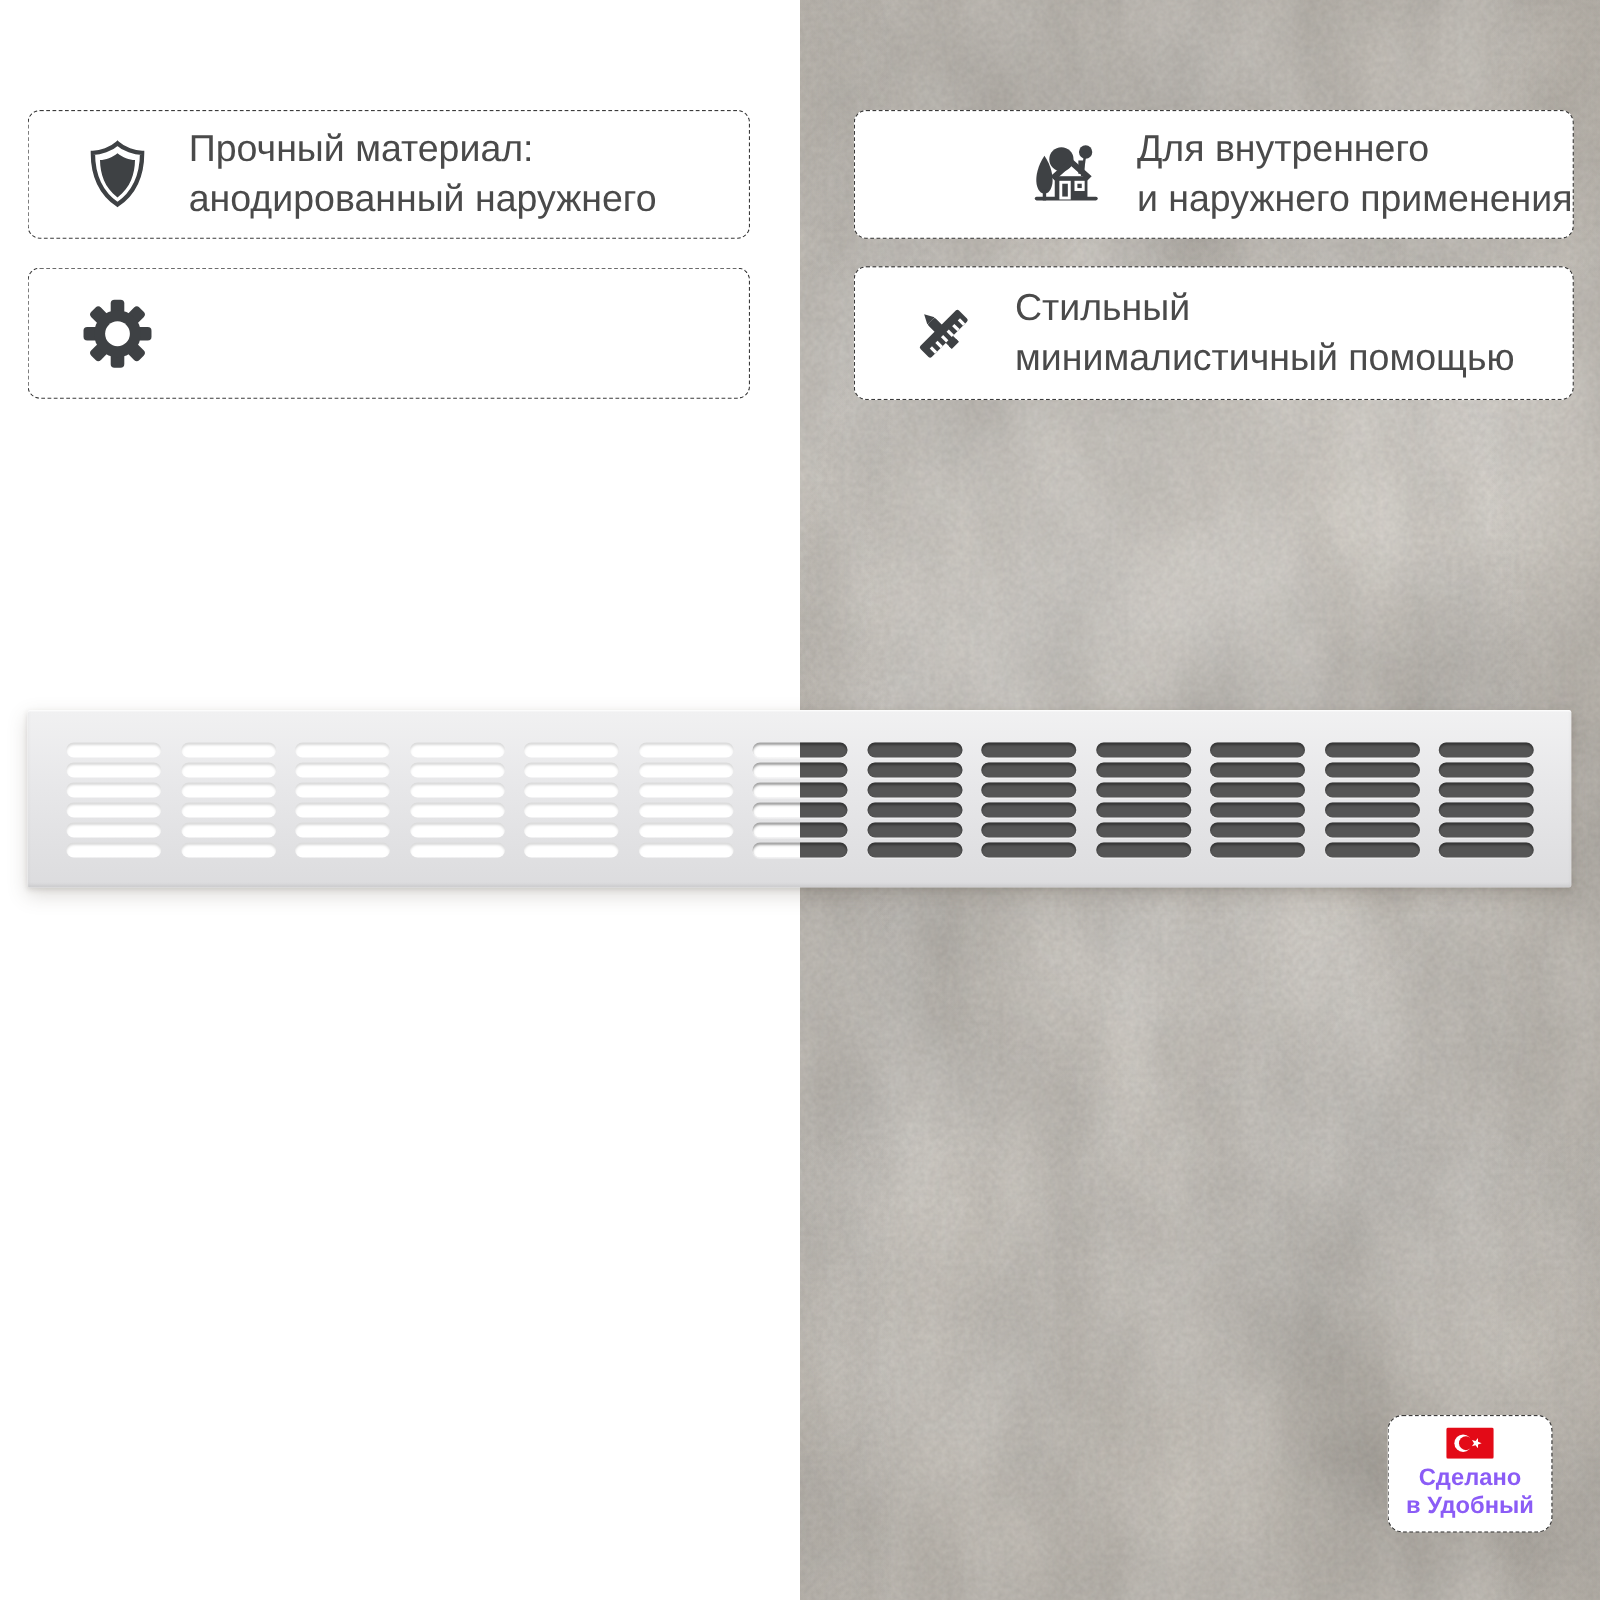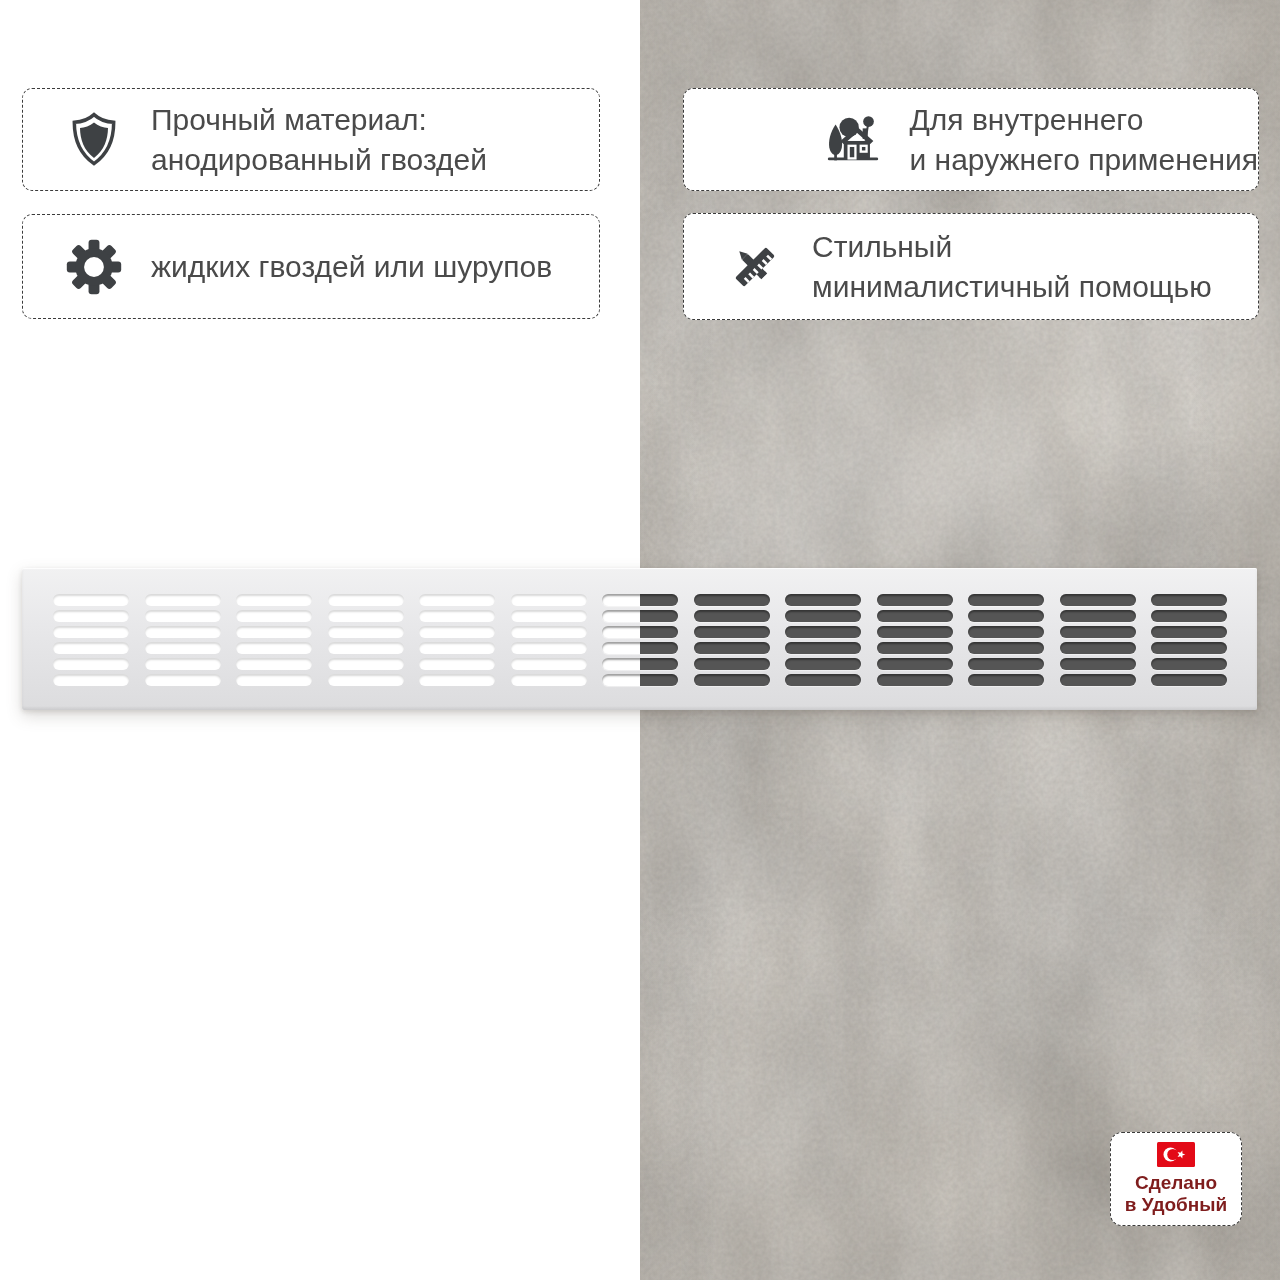--- a/index.html
+++ b/index.html
@@ -32,21 +32,21 @@
     background:linear-gradient(180deg,#f1f1f2 0%,#e7e7e9 45%,#dcdcde 100%);
     box-shadow:0 6px 16px rgba(95,88,76,0.22), 0 2px 4px rgba(95,88,76,0.16), inset 0 1px 1px rgba(255,255,255,0.9), inset 0 -2px 3px rgba(0,0,0,0.08);}
   .slot{position:absolute;border-radius:6.5px;}
   .slot.lt{box-shadow:inset 0 2px 2px rgba(0,0,0,0.15);}
   .slot.dk{box-shadow:inset 0 2px 2px rgba(0,0,0,0.38), 0 1px 1px rgba(255,255,255,0.5);}
 
   
   .badge{position:absolute;left:1110px;top:1132px;width:132px;height:94px;box-sizing:border-box;
     background:#ffffff;border:1.5px dashed #3b3b3b;border-radius:12px;
     display:flex;flex-direction:column;align-items:center;justify-content:center;gap:5px;}
-  .badge-text{font-size:19px;line-height:22px;font-weight:bold;color:#7f1d1d;text-align:center;}
+  .badge-text{font-size:19px;line-height:22px;font-weight:bold;color:#8b5cf6;text-align:center;}
 </style>
 </head>
 <body>
 
 <div class="stage">
 
   <div class="bg-left"></div>
 
   <div class="wall">
     <svg width="640" height="1280" viewBox="0 0 640 1280">
@@ -79,21 +79,21 @@
 
   <div class="card card-1">
     <span class="icon">
       <svg width="56" height="62" viewBox="0 0 64 64">
         <path d="M32 3 C26 8.5 16.5 11.5 9.5 11.8 C9.5 30 14.5 47 32 59 C49.5 47 54.5 30 54.5 11.8 C47.5 11.5 38 8.5 32 3 Z" fill="none" stroke="#3e4144" stroke-width="4"></path>
         <path d="M32 12 C27.5 15.8 21 18 16 18.3 C16.2 31 20 43.5 32 52.5 C44 43.5 47.8 31 48 18.3 C43 18 36.5 15.8 32 12 Z" fill="#3e4144"></path>
       </svg>
     </span>
     <div class="card-text">
       <div>Прочный материал:</div>
-      <div>анодированный гвоздей</div>
+      <div>анодированный наружнего</div>
     </div>
   </div>
 
   <div class="card card-2">
     <span class="icon">
       <svg width="58" height="58" viewBox="0 0 48 48">
         <g fill="#3e4144">
           <rect x="19.5" y="1.5" width="9" height="10" rx="2.5"></rect>
           <rect x="19.5" y="1.5" width="9" height="10" rx="2.5" transform="rotate(45 24 24)"></rect>
           <rect x="19.5" y="1.5" width="9" height="10" rx="2.5" transform="rotate(90 24 24)"></rect>
@@ -101,21 +101,20 @@
           <rect x="19.5" y="1.5" width="9" height="10" rx="2.5" transform="rotate(180 24 24)"></rect>
           <rect x="19.5" y="1.5" width="9" height="10" rx="2.5" transform="rotate(225 24 24)"></rect>
           <rect x="19.5" y="1.5" width="9" height="10" rx="2.5" transform="rotate(270 24 24)"></rect>
           <rect x="19.5" y="1.5" width="9" height="10" rx="2.5" transform="rotate(315 24 24)"></rect>
           <circle cx="24" cy="24" r="15.5"></circle>
         </g>
         <circle cx="24" cy="24" r="8.2" fill="#ffffff"></circle>
       </svg>
     </span>
     <div class="card-text">
-      <div>жидких гвоздей или шурупов</div>
     </div>
   </div>
 
   <div class="card card-3">
     <span class="icon">
       <svg width="62" height="62" viewBox="0 0 64 64">
         <g fill="#3e4144">
           <circle cx="28" cy="19" r="10"></circle>
           <circle cx="48" cy="13" r="5.5"></circle>
           <rect x="45.2" y="17" width="2" height="16" transform="rotate(8 46 25)"></rect>

